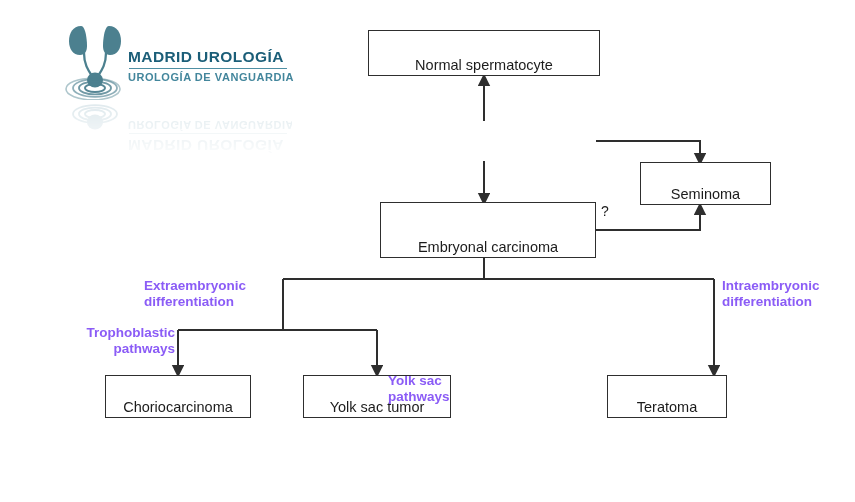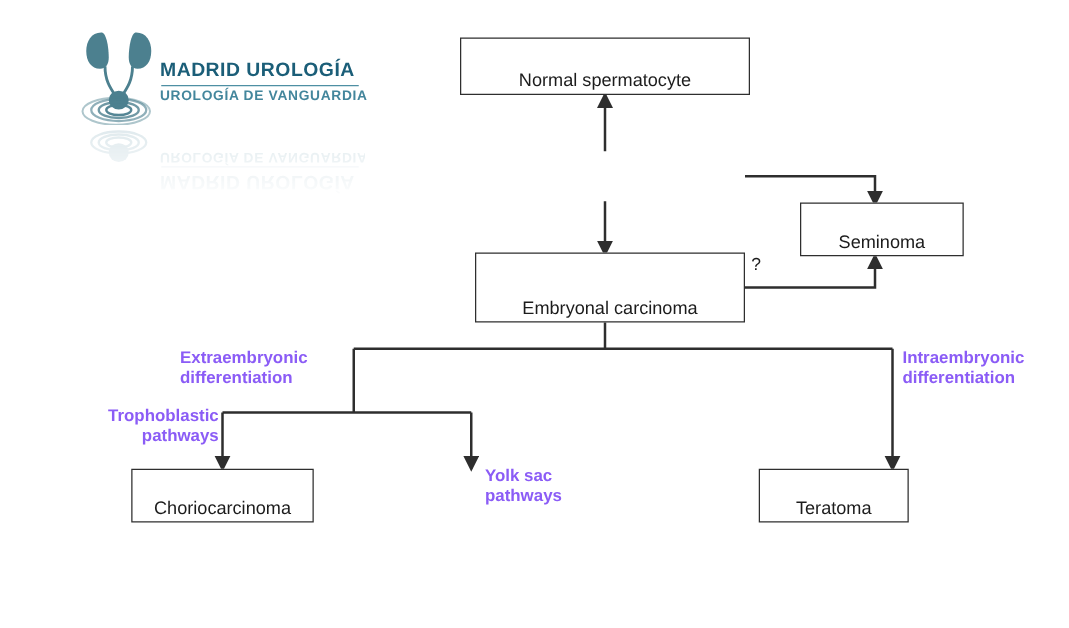--- a/index.html
+++ b/index.html
@@ -210,20 +210,23 @@
   <div class="node" style="left:380px; top:202px; width:216px; height:56px;">
     <span class="nlines">
       <span>Embryonal carcinoma</span><br>
     </span>
   </div>
 
   <div class="node" style="left:105px; top:375px; width:146px; height:43px;">
     <span class="nlines">Choriocarcinoma</span>
   </div>
 
+  <div class="node" style="left:303px; top:375px; width:148px; height:43px;">
+    <span class="nlines">Yolk sac tumor</span>
+  </div>
 
   <div class="node" style="left:607px; top:375px; width:120px; height:43px;">
     <span class="nlines">Teratoma</span>
   </div>
 
   <div class="label" style="left:144px; top:278px; width:140px; text-align:left;">Extraembryonic
 differentiation</div>
 
   <div class="label" style="left:722px; top:278px; width:132px; text-align:left;">Intraembryonic
 differentiation</div>

